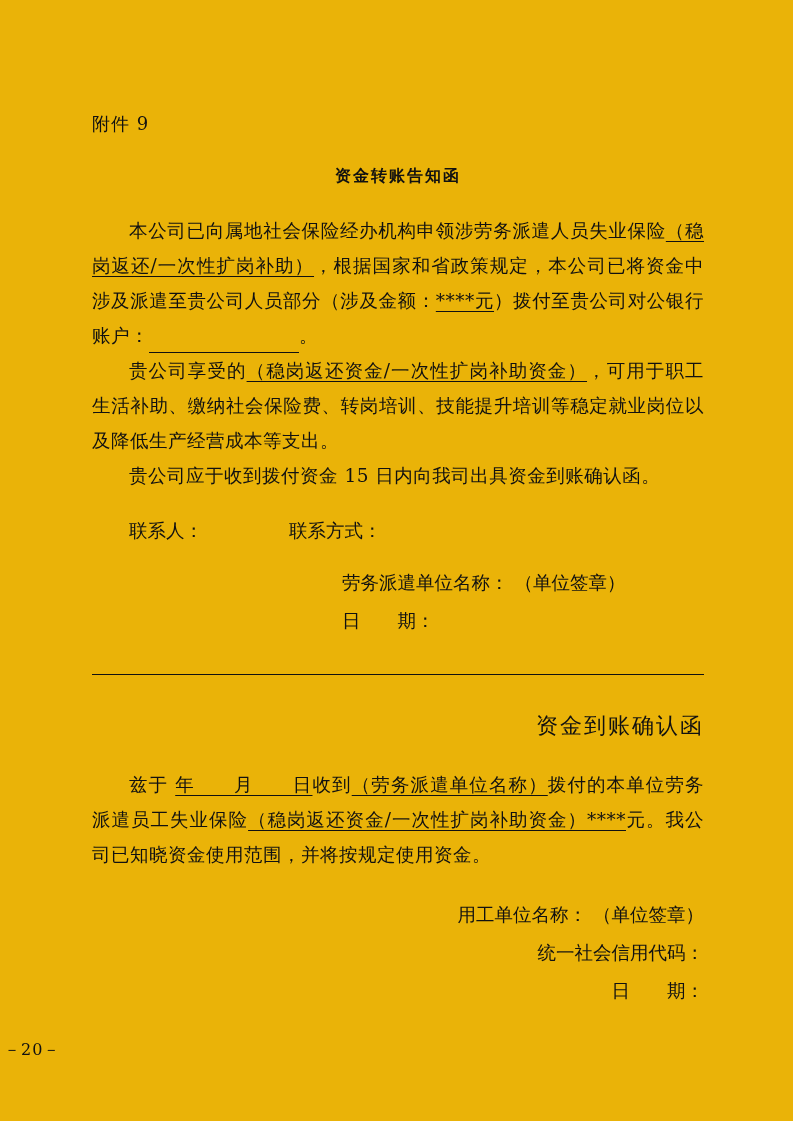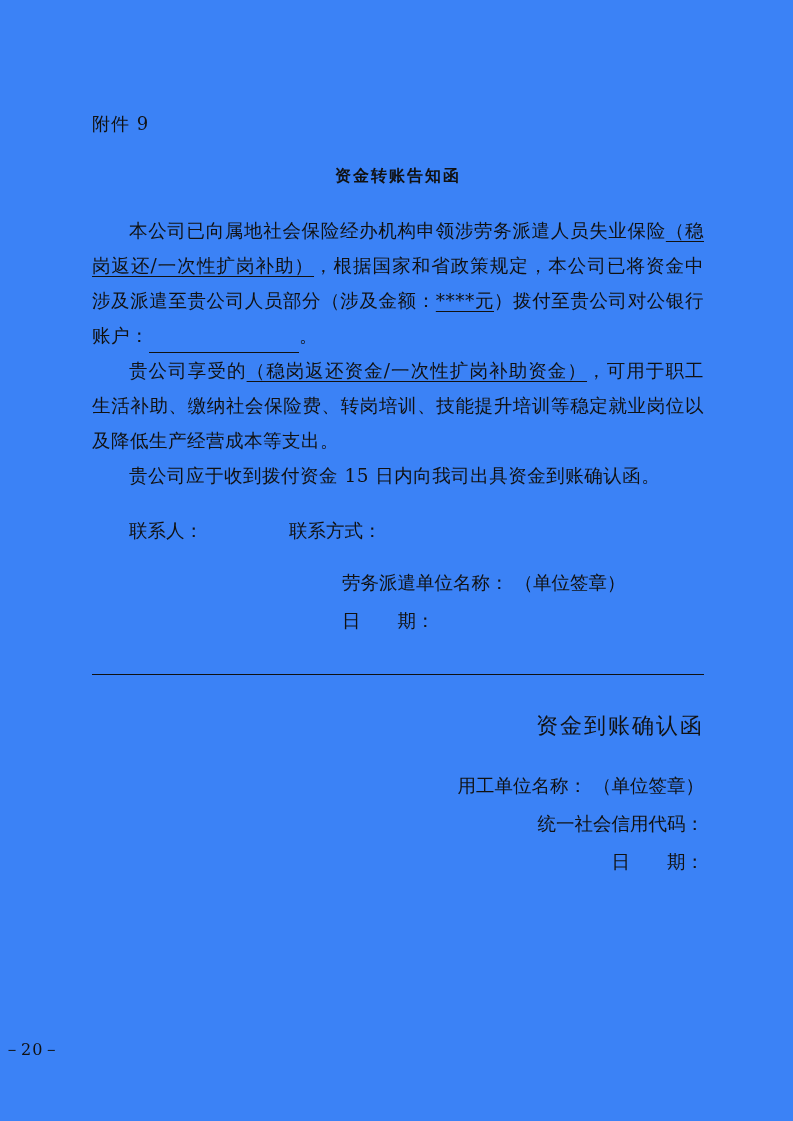--- a/index.html
+++ b/index.html
@@ -13,21 +13,21 @@
     position: relative;
     font-family: "DejaVu Serif", "Liberation Serif", serif;
     color: #111111;
     overflow: hidden;
   }
   .page {
     position: absolute;
     left: 0; top: 0;
     width: 793px;
     height: 1121px;
-    background: #3b82f6;
+    background: #eab308;
   }
   .content {
     position: absolute;
     left: 92px;
     top: 112px;
     width: 612px;
   }
   .attach-label {
     font-size: 18px;
     letter-spacing: 1px;
@@ -141,20 +141,24 @@
       </div>
       <div>
         <span>日　　期：</span>
       </div>
     </div>
 
     <hr class="divider">
 
     <div class="section2-title">资金到账确认函</div>
 
+    <div class="para indent">
+      <span>兹于</span>
+      <span class="u">年　　月　　日</span><span>收到</span><span class="u">（劳务派遣单位名称）</span><span>拨付的本单位劳务派遣员工失业保险</span><span class="u">（稳岗返还资金/一次性扩岗补助资金）</span><span class="u">****</span><span>元。我公司已知晓资金使用范围，并将按规定使用资金。</span>
+    </div>
 
     <div class="right-block2">
       <div>
         <span>用工单位名称：</span>
         <span>（单位签章）</span>
       </div>
       <div>
         <span>统一社会信用代码：</span>
       </div>
       <div>

